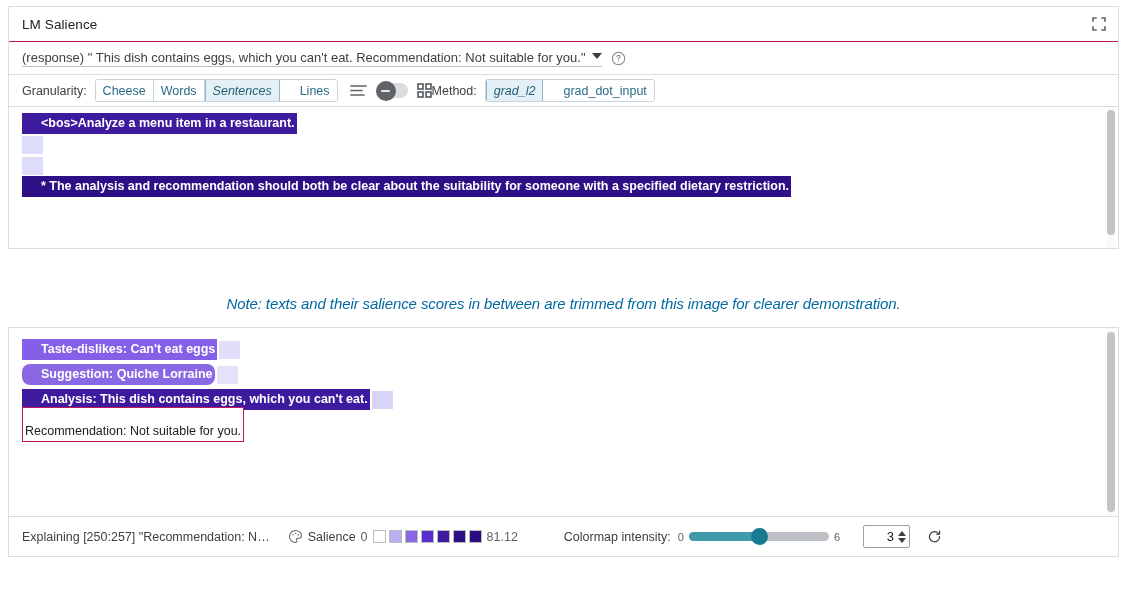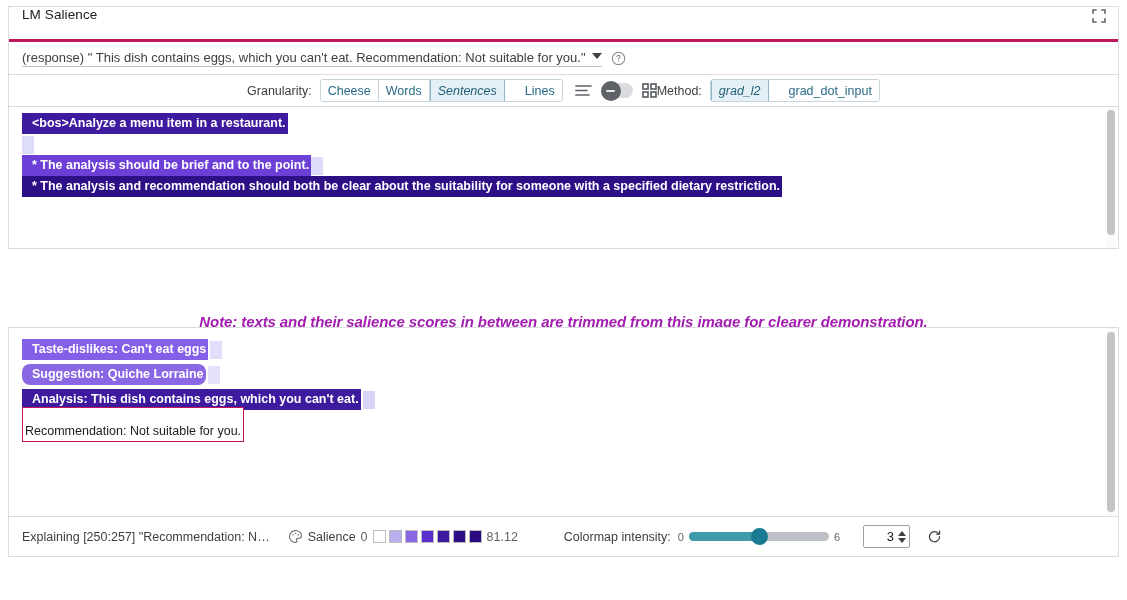--- a/index.html
+++ b/index.html
@@ -27,23 +27,24 @@
     left: 8px;
     top: 6px;
     width: 1111px;
     border: 1px solid #dadce0;
     box-sizing: border-box;
     background: #fff;
   }
   .mod-title-bar {
     height: 35px;
     display: flex;
+    align-items: center;
     justify-content: space-between;
     padding: 0 10px 0 13px;
-    border-bottom: 3px solid #be185d;
+    border-bottom: 1px solid #be185d;
     box-sizing: border-box;
   }
   .mod-title {
     font-size: 13.5px;
     color: #202124;
     letter-spacing: 0.1px;
   }
   .expand-icon {
     width: 18px;
     height: 18px;
@@ -84,21 +85,21 @@
   .help-icon { width: 15px; height: 15px; display:block; }
 
   
   .toolbar-row {
     height: 32px;
     display: flex;
     align-items: center;
     padding: 0 13px;
     border-bottom: 1px solid #dadce0;
     box-sizing: border-box;
-    justify-content: center;
+    justify-content: flex-start;
   }
   .tb-left, .tb-right {
     display: flex;
     align-items: center;
   }
   .tb-label {
     font-size: 12.5px;
     color: #3c4043;
     margin-right: 8px;
     white-space: nowrap;
@@ -181,21 +182,21 @@
     align-items: center;
     height: 21px;
     padding-left: 13px;
     white-space: nowrap;
   }
   .hl {
     display: inline-block;
     font-size: 12.5px;
     font-weight: bold;
     line-height: 18px;
-    padding: 1px 2px 2px 10px;
+    padding: 1px 2px 2px 19px;
     box-sizing: border-box;
     white-space: pre;
   }
   .hl.sp { width: 7px; }
   .hl.sp2 { width: 6px; }
   .hl.outline {
     background: #ffffff;
     border: 1.5px solid #c2185b;
     color: #202124;
     font-weight: normal;
@@ -221,25 +222,24 @@
     border-radius: 4px;
   }
 
   
   .note {
     position: absolute;
     left: 8px;
     width: 1111px;
     text-align: center;
     font-size: 15px;
-    font-weight: bold;
+    font-weight: normal;
     font-style: italic;
-    color: #a21caf;
+    color: #0369a1;
     letter-spacing: -0.1px;
-    margin-top: 18px;
   }
 
   
   .footer {
     height: 40px;
     display: flex;
     align-items: center;
     border-top: 1px solid #dadce0;
     box-sizing: border-box;
     padding: 0 13px;
@@ -428,21 +428,20 @@
 
         <div class="seg-line">
           <span class="hl" style="background:#3d1a9e;color:#ffffff;">&lt;bos&gt;Analyze a menu item in a restaurant.</span>
         </div>
 
         <div class="seg-line">
           <span class="hl sp" style="background:#dedcfb;height:18px;"></span>
         </div>
 
         <div class="seg-line">
-          <span class="hl" style="background:#6c3fd6;color:#ffffff;">* The analysis should be brief and to the point.</span>
             <span class="hl sp2" style="background:#dedcfb;height:18px;"></span>
         </div>
 
         <div class="seg-line">
           <span class="hl" style="background:#2d0f86;color:#ffffff;">* The analysis and recommendation should both be clear about the suitability for someone with a specified dietary restriction.</span>
         </div>
 
       </div>
       <div class="vscroll" style="top:0;bottom:0;">
         <div class="vscroll-track"></div>

